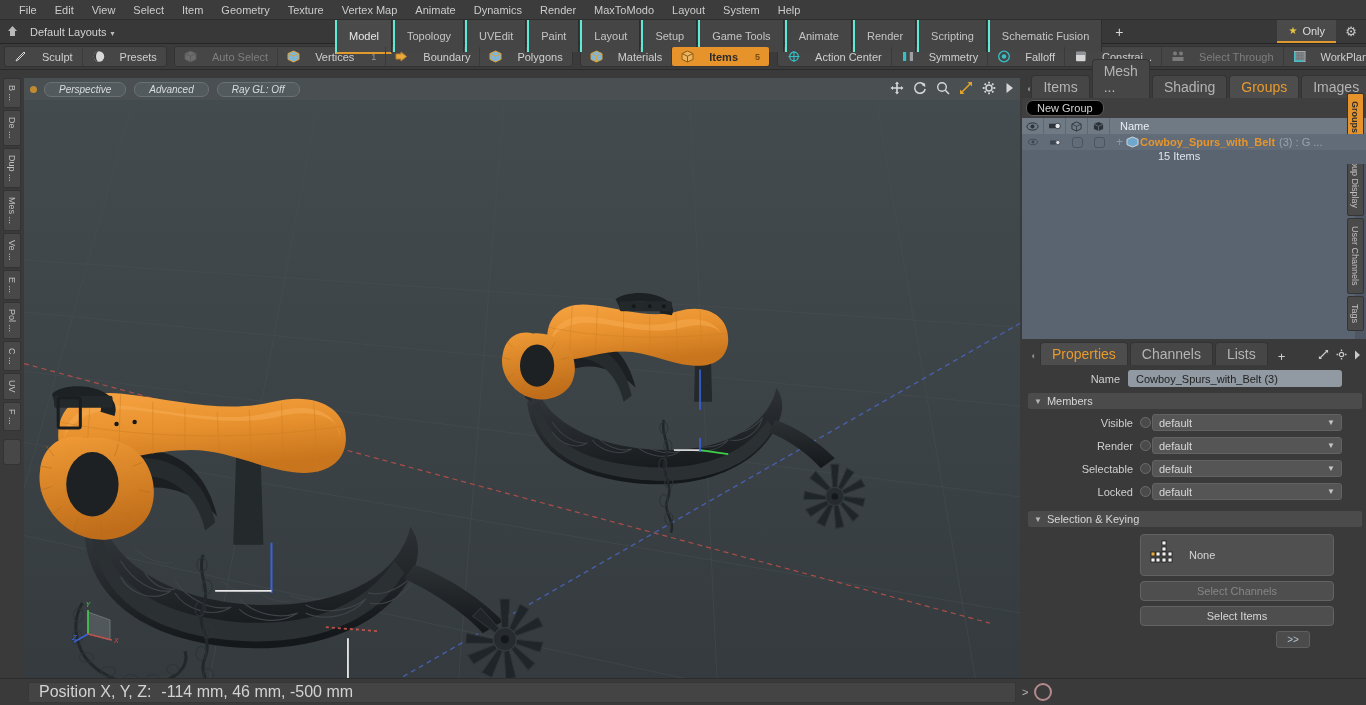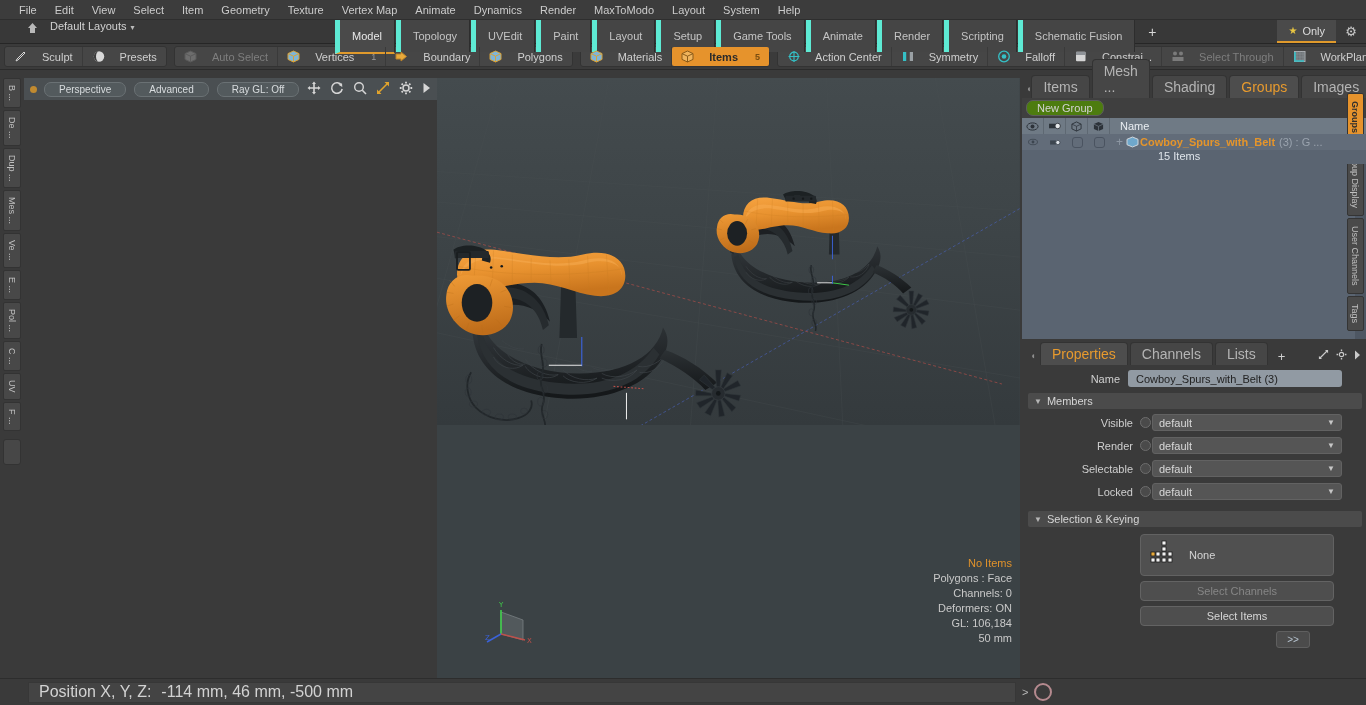--- a/index.html
+++ b/index.html
@@ -18,29 +18,29 @@
     height:20px; background:#3c3c3c; display:flex; align-items:center;
     padding-left:10px; border-bottom:1px solid #2e2e2e;
   }
   .menubar .mi{ padding:0 9px; font-size:11px; color:#ccc; line-height:20px; cursor:default; white-space:nowrap;}
 
   
   .layoutbar{
     height:24px; background:#383838; display:flex; align-items:stretch;
     border-bottom:1px solid #262626; position:relative;
   }
-  .lb-left{ display:flex; align-items:flex-start; padding-left:24px; width:335px; }
+  .lb-left{ display:flex; align-items:center; padding-left:4px; width:335px; }
   .home-ico{ width:16px;height:16px;display:flex;align-items:center;justify-content:center;color:#b9b9b9;font-size:11px;}
   .layoutsel{ margin-left:10px; font-size:11px; color:#d2d2d2; white-space:nowrap;}
   .layoutsel .caret{ font-size:8px; margin-left:4px; color:#bbb;}
   .ltabs{ display:flex; align-items:stretch; }
   .ltab{
     padding:16px 12px; display:flex; align-items:center; justify-content:center;
     font-size:11px; color:#c4c4c4; background:#454545;
-    border-left:5px solid #5eead4; border-right:1px solid #2d2d2d;
+    border-left:2px solid #5eead4; border-right:1px solid #2d2d2d;
     margin-right:1px; white-space:nowrap;
   }
   .ltab.active{ background:#4a4a4a; color:#e8e8e8; border-bottom:2px solid #e09a2c; }
   .ltab.plus{ background:transparent; border:none; color:#d8d8d8; font-size:14px; padding:0 12px;}
   .lb-right{ margin-left:auto; display:flex; align-items:stretch; }
   .only-btn{
     display:flex;align-items:center;gap:5px;padding:0 11px;background:#4a4a4a;
     border-bottom:2px solid #e09a2c; font-size:11px; color:#ddd;
   }
   .star{ color:#e8c542; font-size:10px;}
@@ -71,21 +71,21 @@
   .vtab{
     width:18px; background:#484848; border:1px solid #333; border-radius:2px;
     margin-bottom:2px; color:#c0c0c0; font-size:9px;
     writing-mode:vertical-rl; text-orientation:mixed;
     display:flex; align-items:center; justify-content:center;
     padding:6px 0; letter-spacing:0px;
   }
   .vbig{ width:18px;height:26px;background:#474747;border:1px solid #333;border-radius:3px;margin-top:6px;}
 
   
-  .vpcol{ flex:1; display:flex; flex-direction:row; background:#3a3a3a; padding:2px 2px 0 0;}
+  .vpcol{ flex:1; display:flex; flex-direction:column; background:#3a3a3a; padding:2px 2px 0 0;font-style:italic;}
   .vphead{ height:22px; background:#4a4f52; display:flex; align-items:center; padding:0 6px; position:relative;}
   .dot{ width:7px;height:7px;border-radius:50%; background:#c08a30; margin-right:7px; flex:none;}
   .vpbtn{
     height:15px; padding:0 14px; border:1px solid #6a7174; border-radius:7px;
     font-size:10px; color:#d8dcde; display:flex;align-items:center; margin-right:8px; background:#535a5d;
   }
   .vpicons{ margin-left:auto; display:flex; align-items:center; gap:9px; color:#d6d6d6; font-size:13px;}
   .vpicons .yel{ color:#e0a32c;}
   .viewport{ flex:1; position:relative; overflow:hidden; background:#3b4245; }
 
@@ -101,21 +101,21 @@
   .ptabs .lock{ width:14px;color:#8e8e8e;font-size:9px;padding-bottom:4px;text-align:center;}
   .ptab{
     padding:3px 11px 3px; font-size:14px; color:#b4b4b4; background:#464646;
     border-radius:4px 4px 0 0; margin-right:2px; border:1px solid #333; border-bottom:none;
   }
   .ptab.active{ background:#4d4d4d; color:#e79a2e; }
   .ptab.plusb{ background:transparent;border:none;color:#d0d0d0;font-size:13px;padding:1px 8px;}
   .ptabicons{ margin-left:auto; display:flex; align-items:center; gap:7px; padding:0 5px 3px 0; color:#cfcfcf; font-size:11px;}
 
   .newgroup-row{ height:20px; background:#3f3f3f; display:flex; align-items:center; padding:0 4px;}
-  .newgroup-btn{ height:16px; padding:0 10px; background:#4d7c0f; border:1px solid #5d5d5d; border-radius:7px; font-size:11px; color:#d3d3d3; display:flex; align-items:center;}
+  .newgroup-btn{ height:16px; padding:0 10px; background:#000000; border:1px solid #5d5d5d; border-radius:7px; font-size:11px; color:#d3d3d3; display:flex; align-items:center;}
 
   .listhdr{ height:16px; background:#6f7a85; display:flex; align-items:center; font-size:10px; color:#2c3239;}
   .lh-cell{ width:22px; display:flex;align-items:center;justify-content:center; border-right:1px solid #5e6872; height:100%;}
   .lh-name{ padding-left:10px; color:#e9edf1; font-size:11px;}
   .listbody{ flex:0 0 205px; background:#5a6471; position:relative; }
   .lrow{ height:16px; display:flex; align-items:center; background:#626c79;}
   .lr-cell{ width:22px; display:flex;align-items:center;justify-content:center;height:100%;}
   .rrect{ width:11px;height:11px;border:1px solid #4a5360; border-radius:3px;}
   .lr-name{ display:flex; align-items:center; gap:0px; padding-left:6px; font-size:11px; white-space:nowrap; overflow:hidden;}
   .plusmark{ color:#8d97a3; font-size:12px; margin-right:3px;}
@@ -677,28 +677,20 @@
 
           <g>
             <path d="M246 440 L246 490" stroke="#3b62d8" stroke-width="2"></path>
             <path d="M190 488 L246 488" stroke="#e8e8e8" stroke-width="1.8"></path>
             <path d="M322 535 L322 580" stroke="#e8e8e8" stroke-width="1.8"></path>
             <path d="M300 524 L352 528" stroke="#c0504a" stroke-width="1.8" stroke-dasharray="3 3"></path>
           </g>
         </g>
       </svg>
 
-      <div class="vstat">
-        <div class="hi">No Items</div>
-        <div>Polygons : Face</div>
-        <div>Channels: 0</div>
-        <div>Deformers: ON</div>
-        <div>GL: 106,184</div>
-        <div>50 mm</div>
-      </div>
 
       <div class="axisgz">
         <svg width="52" height="52" viewBox="0 0 52 52">
           <path d="M16 36 L16 14 L38 22 L38 42 Z" fill="#5a6164" opacity="0.75" stroke="#8d9497" stroke-width="0.8"></path>
           <path d="M16 36 L16 12" stroke="#3fcf4a" stroke-width="1.6"></path>
           <path d="M16 36 L40 42" stroke="#c0504a" stroke-width="1.6"></path>
           <path d="M16 36 L2 44" stroke="#3b62d8" stroke-width="1.6"></path>
           <text x="14" y="9" fill="#3fcf4a" font-size="7" font-family="DejaVu Sans, sans-serif">Y</text>
           <text x="42" y="45" fill="#c0504a" font-size="7" font-family="DejaVu Sans, sans-serif">X</text>
           <text x="0" y="42" fill="#3b62d8" font-size="7" font-family="DejaVu Sans, sans-serif">Z</text>

